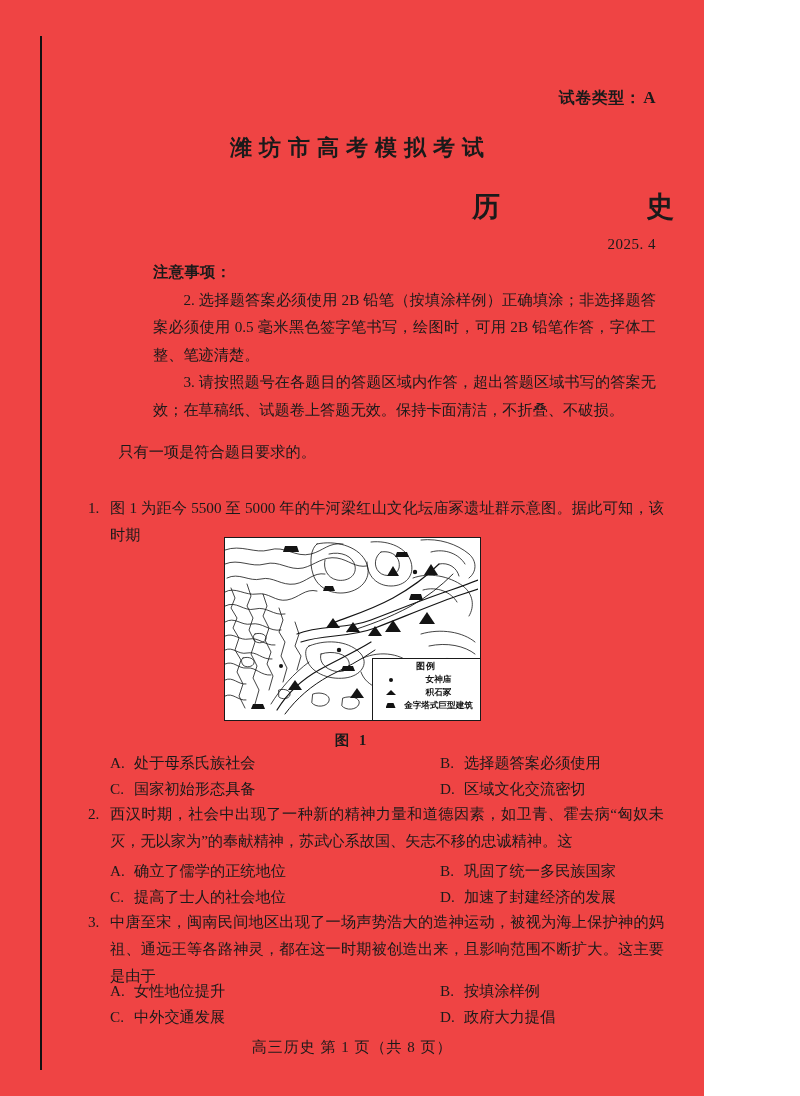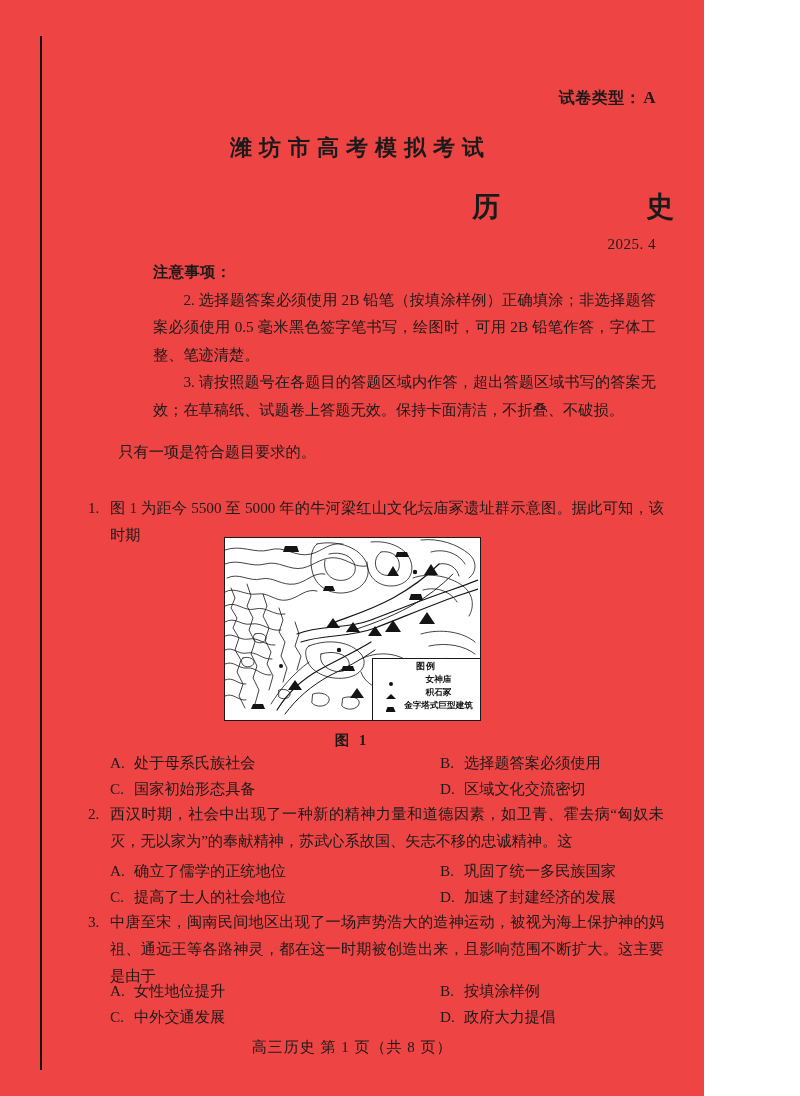--- a/index.html
+++ b/index.html
@@ -204,21 +204,21 @@
   }
   .legend-title {
     text-align: center;
     font-weight: bold;
     font-size: 9px;
     margin-top: 1px;
     letter-spacing: 1px;
   }
   .legend-row {
     display: flex;
-    align-items: flex-end;
+    align-items: center;
     padding-left: 11px;
     height: 13px;
   }
   .legend-sym {
     flex: 0 0 14px;
     text-align: center;
     line-height: 0;
   }
   .legend-txt {
     flex: 1 1 auto;

